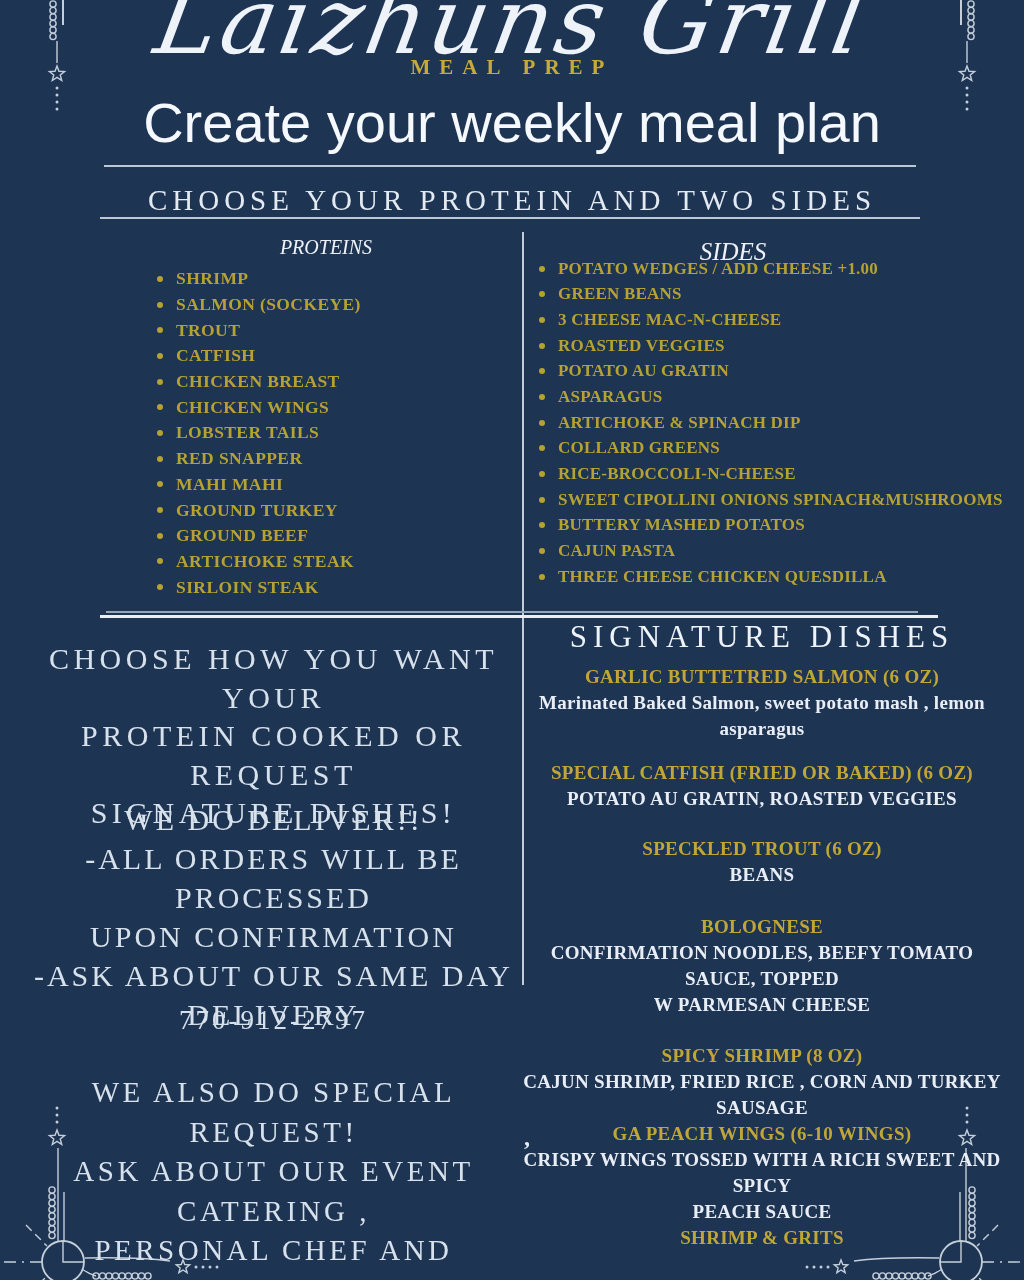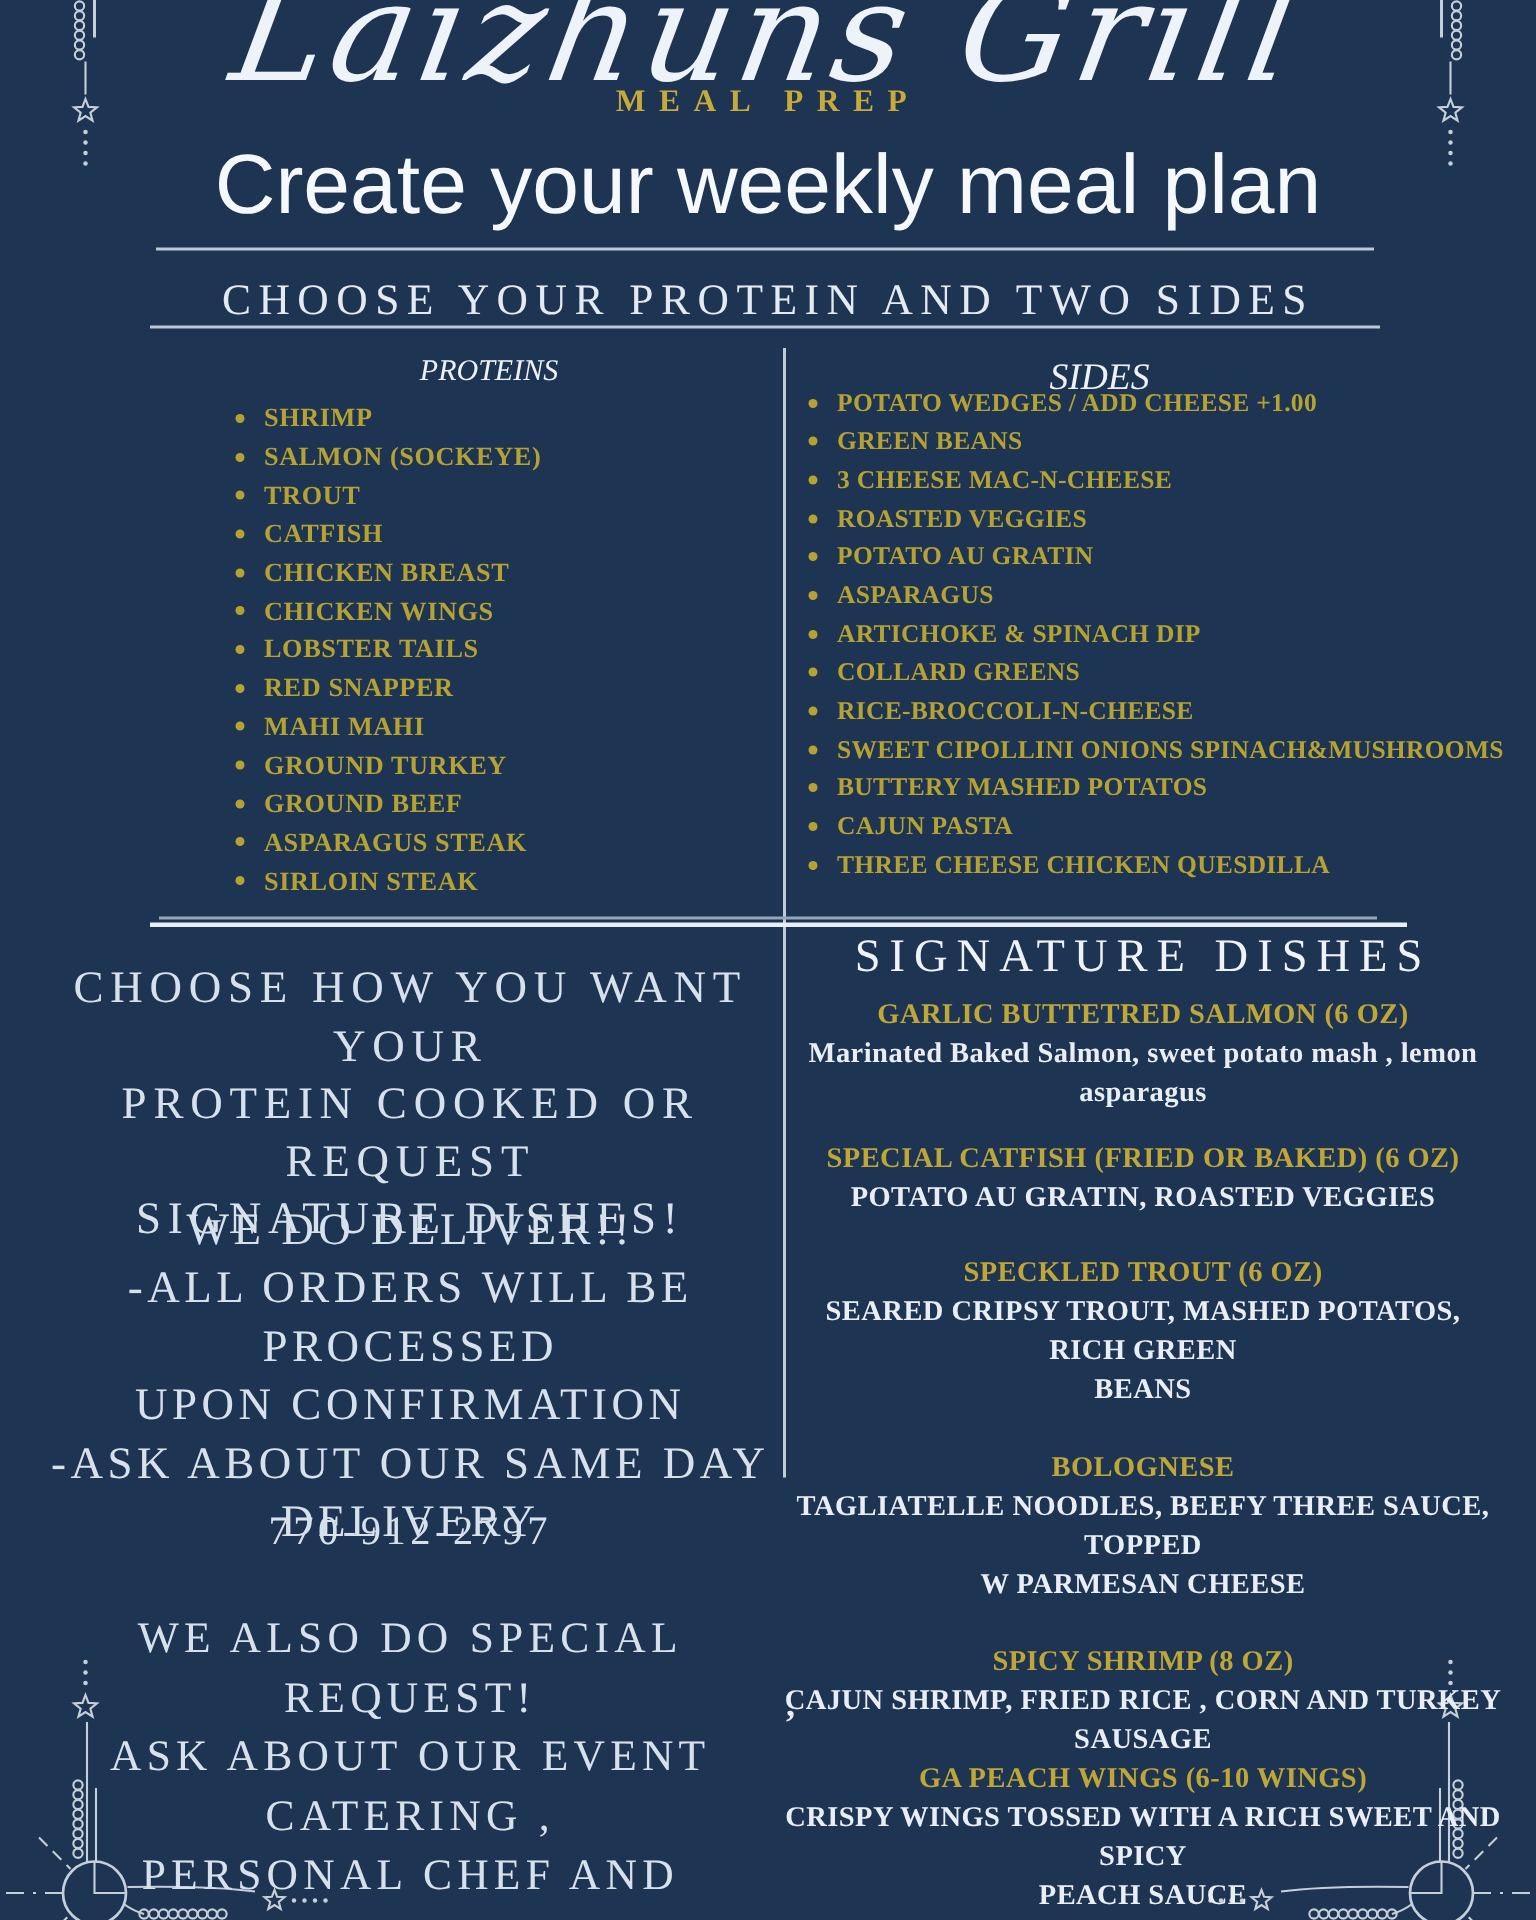--- a/index.html
+++ b/index.html
@@ -219,21 +219,21 @@
       <li>SALMON (SOCKEYE)</li>
       <li>TROUT</li>
       <li>CATFISH</li>
       <li>CHICKEN BREAST</li>
       <li>CHICKEN WINGS</li>
       <li>LOBSTER TAILS</li>
       <li>RED SNAPPER</li>
       <li>MAHI MAHI</li>
       <li>GROUND TURKEY</li>
       <li>GROUND BEEF</li>
-      <li>ASPARAGUS STEAK</li>
+      <li>ARTICHOKE STEAK</li>
       <li>SIRLOIN STEAK</li>
     </ul>
   <ul class="menu sides">
       <li>POTATO WEDGES / ADD CHEESE +1.00</li>
       <li>GREEN BEANS</li>
       <li>3 CHEESE MAC-N-CHEESE</li>
       <li>ROASTED VEGGIES</li>
       <li>POTATO AU GRATIN</li>
       <li>ASPARAGUS</li>
       <li>ARTICHOKE &amp; SPINACH DIP</li>
@@ -274,26 +274,25 @@
           <div class="dish-name">GARLIC BUTTETRED SALMON (6 OZ)</div>
           <div class="dish-line">Marinated Baked Salmon, sweet potato mash , lemon</div>
           <div class="dish-line">asparagus</div>
         </div>
         <div class="dish">
           <div class="dish-name">SPECIAL CATFISH (FRIED OR BAKED)  (6 OZ)</div>
           <div class="dish-line">POTATO AU GRATIN, ROASTED VEGGIES</div>
         </div>
         <div class="dish">
           <div class="dish-name">SPECKLED TROUT (6 OZ)</div>
-          <div class="dish-line">SEARED CRIPSY TROUT, MASHED POTATOS, RICH GREEN</div>
           <div class="dish-line">BEANS</div>
         </div>
         <div class="dish">
           <div class="dish-name">BOLOGNESE</div>
-          <div class="dish-line">TAGLIATELLE NOODLES, BEEFY THREE SAUCE, TOPPED</div>
+          <div class="dish-line">CONFIRMATION NOODLES, BEEFY TOMATO SAUCE, TOPPED</div>
           <div class="dish-line">W PARMESAN CHEESE</div>
         </div>
         <div class="dish">
           <div class="dish-name">SPICY SHRIMP (8 OZ)</div>
           <div class="dish-line">CAJUN SHRIMP, FRIED RICE  , CORN AND TURKEY</div>
           <div class="dish-line">SAUSAGE</div>
         </div>
         <div class="dish">
           <div class="dish-name">GA PEACH WINGS (6-10 WINGS)</div>
           <div class="dish-line">CRISPY WINGS TOSSED WITH A RICH SWEET AND SPICY</div>

